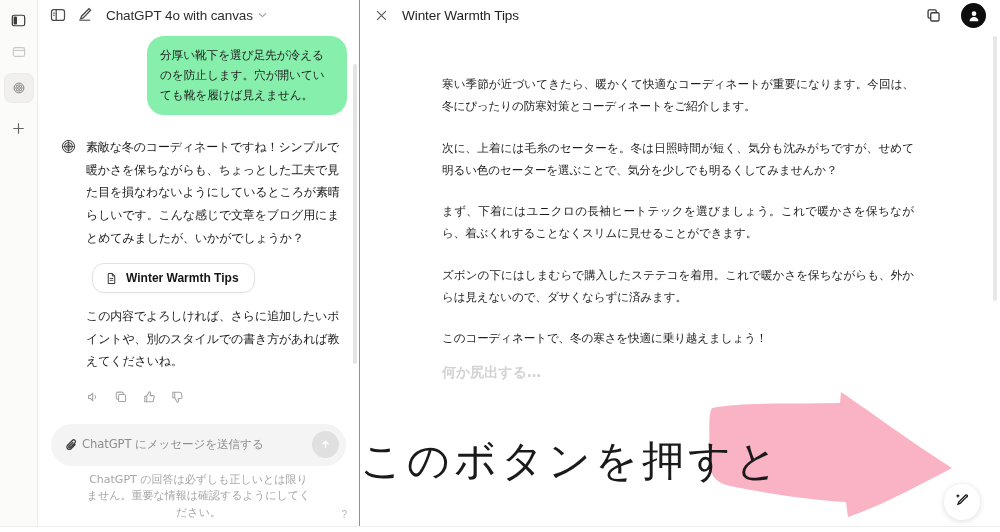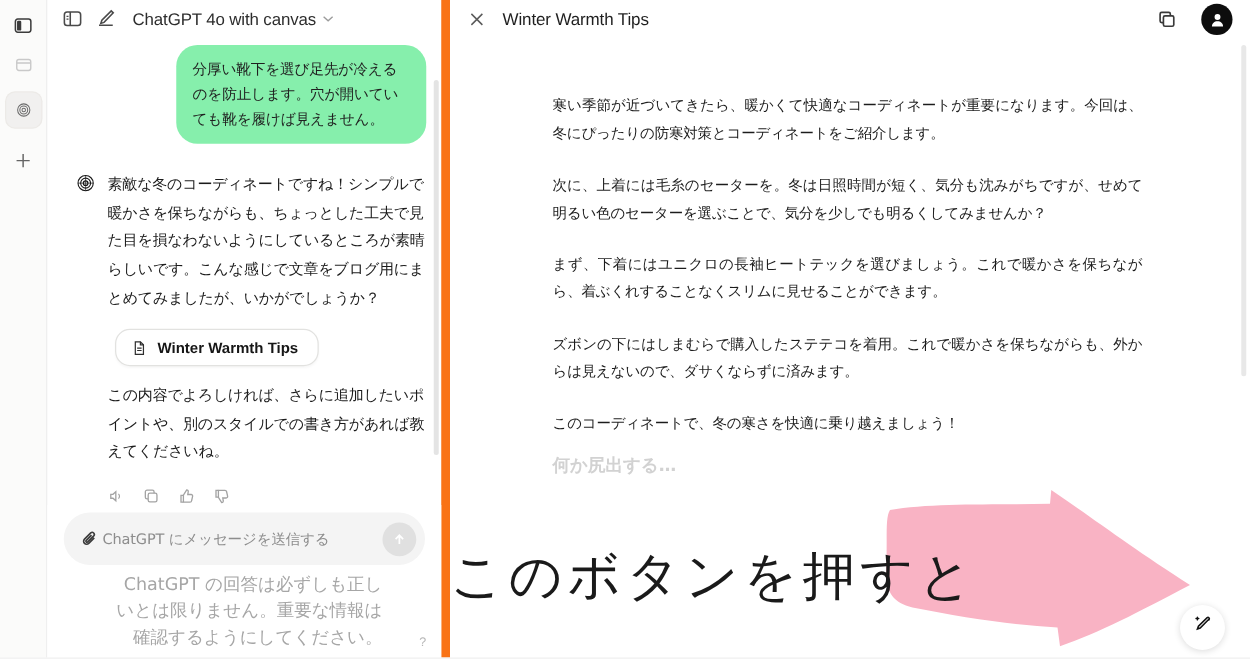--- a/index.html
+++ b/index.html
@@ -40,21 +40,21 @@
   .rail-btn.dim { color: #c9c9c9; }
   .rail-spacer { height: 4px; }
 
   
   .chat {
     position: relative;
     width: 322px;
     flex: 0 0 322px;
     height: 100%;
     background: #ffffff;
-    border-right: 7px solid #f97316;
+    border-right: 1px solid #f97316;
     display: flex;
     flex-direction: column;
   }
   .chat-header {
     height: 30px;
     display: flex;
     align-items: center;
     gap: 11px;
     padding: 0 9px 0 12px;
     flex: 0 0 30px;
@@ -156,22 +156,22 @@
   }
   .send-btn {
     width: 27px; height: 27px;
     border-radius: 50%;
     background: #e0e0e0;
     color: #ffffff;
     display: flex; align-items: center; justify-content: center;
     flex: 0 0 27px;
   }
   .disclaimer {
-    text-align: right;
-    font-size: 14px;
+    text-align: center;
+    font-size: 11px;
     line-height: 1.5;
     color: #a6a6a6;
     padding: 6px 34px 7px 34px;
     font-family: "DejaVu Sans", "Liberation Sans", sans-serif;
   }
   .qmark {
     position: absolute;
     right: 12px; bottom: 12px;
     font-size: 10px;
     color: #b5b5b5;

